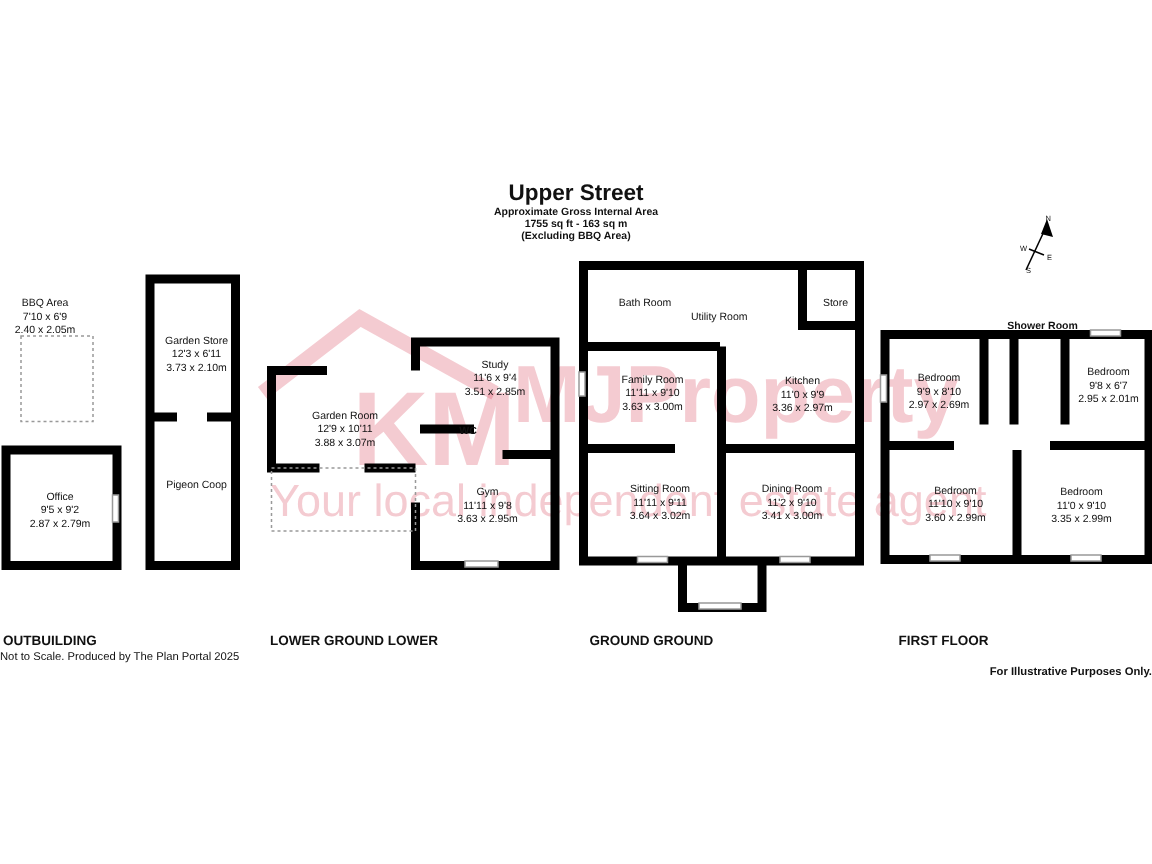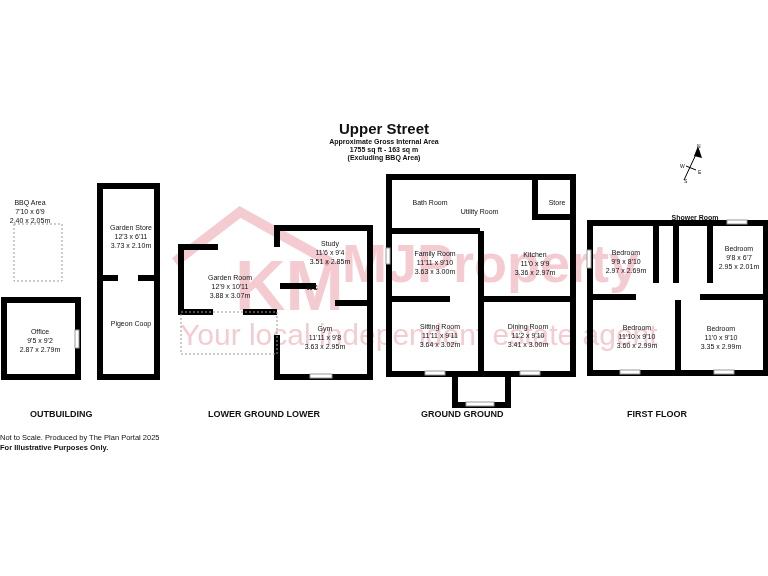--- a/index.html
+++ b/index.html
@@ -1,22 +1,22 @@
 <!DOCTYPE html>
 <html><head>
   <meta charset="utf-8">
   <style>
     html, body { margin:0; padding:0; background:#fff; }
     body { width:768px; height:576px; position:relative; overflow:hidden; font-family:"Liberation Sans", sans-serif; color:#111; }
     .abs { position:absolute; }
     .title { left:0; width:768px; top:120px; text-align:center; font-weight:bold; font-size:15px; }
     .sub { left:0; width:768px; text-align:center; font-weight:bold; font-size:7px; }
-    .floorlabel { font-weight:bold; font-size:9px; top:409px;margin-left:28px; }
+    .floorlabel { font-weight:bold; font-size:9px; top:422px; }
     .foot1 { left:0; width:768px; top:433px; text-align:left; font-size:7.5px; }
-    .foot2 { left:0; width:768px; top:443px; text-align:left; font-size:7.5px; font-weight:bold; }
+    .foot2 { left:0; width:768px; top:443px; text-align:right; font-size:7.5px; font-weight:bold; }
     .room { position:absolute; text-align:center; font-size:7px; line-height:9px; color:#111; }
     svg.plan { position:absolute; left:0; top:0; }
     .wm { position:absolute; color:rgba(215,70,90,0.28); font-weight:bold; white-space:nowrap; }
   </style>
 </head>
 <body>
 
 <div class="wm" style="left:342px; top:232px; font-size:54px;">MJProperty</div>
 <div class="wm" style="left:180px; top:318px; font-size:30px; font-weight:normal;">Your local independent estate agent</div>
 <svg class="abs" width="768" height="576" style="left:0;top:0;">

